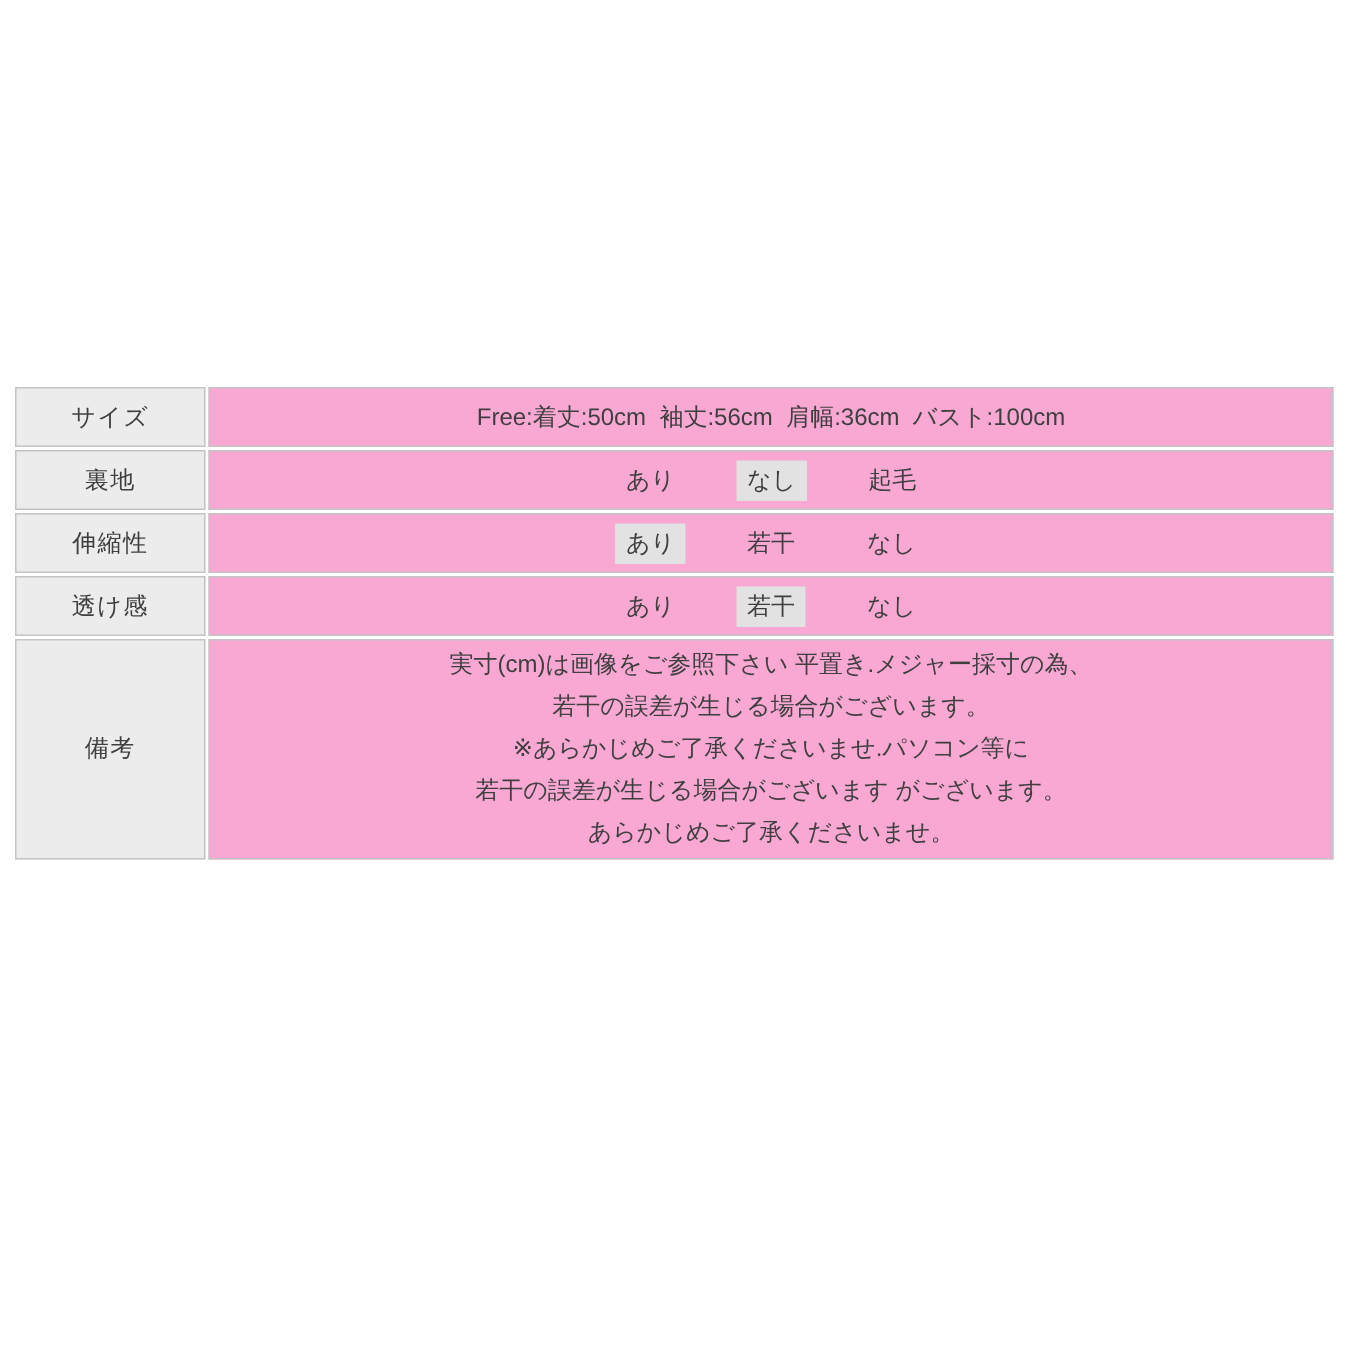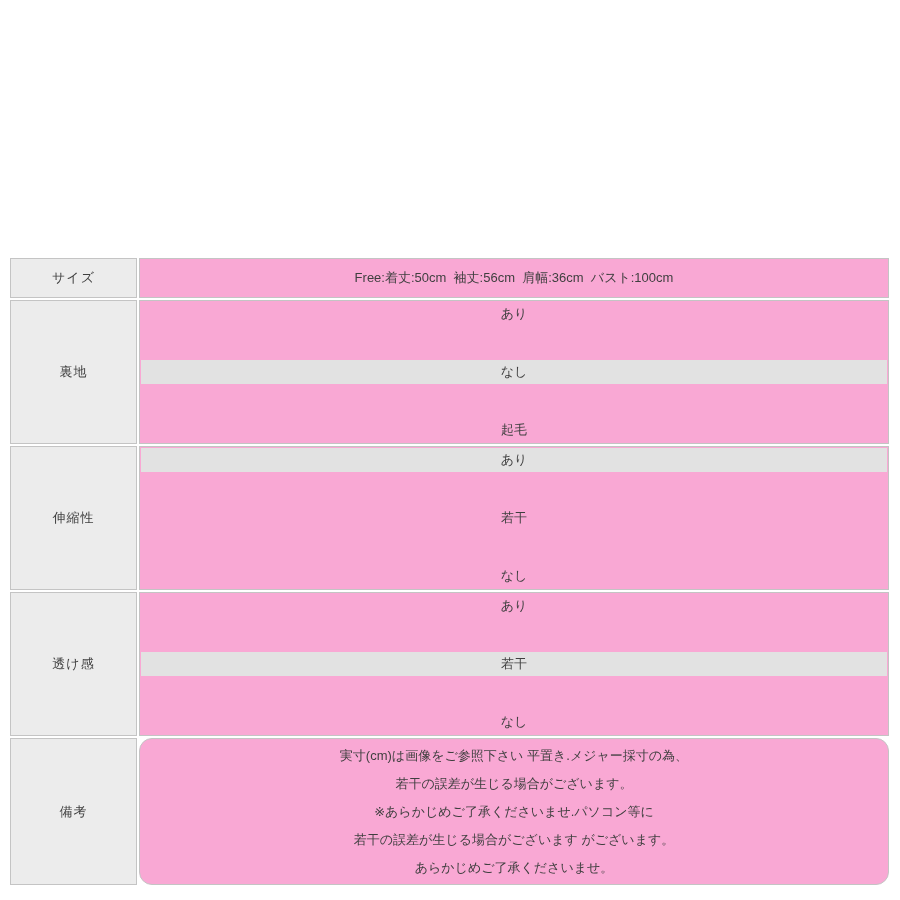--- a/index.html
+++ b/index.html
@@ -23,47 +23,45 @@
     left: 8px;
     top: 256px;
     width: 883px;
     border-collapse: separate;
     border-spacing: 2px;
     background: #ffffff;
     table-layout: fixed;
   }
   table.spec-table td {
     border: 1px solid #c4c4c4;
-    font-size: 13px;
+    font-size: 16px;
     vertical-align: middle;
   }
   td.label-cell {
     width: 123px;
     background: #ececec;
     text-align: center;
     color: #3f3f3f;
     letter-spacing: 1px;
     height: 36px;
   }
   td.value-cell {
     background: #f9a8d4;
     text-align: center;
     height: 36px;
     white-space: pre;
   }
   td.remarks-cell {
     height: 143px;
     font-size: 14px;
-    border-radius: 13px;
   }
   .options-wrap {
     display: flex;
     justify-content: center;
     gap: 34px;
-    flex-direction: column;
   }
   .option {
     padding: 3px 7px;
     white-space: pre;
   }
   .option.selected {
     background: #e2e2e2;
   }
   .remark-line {
     line-height: 28px;

